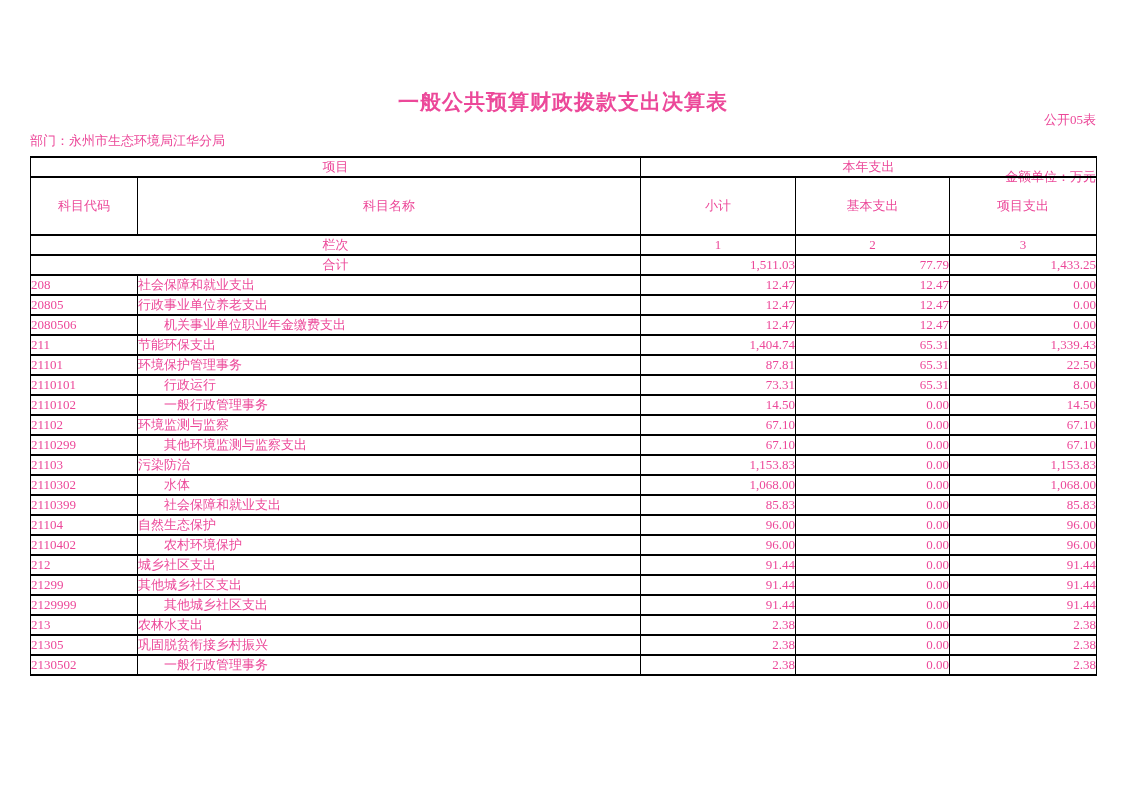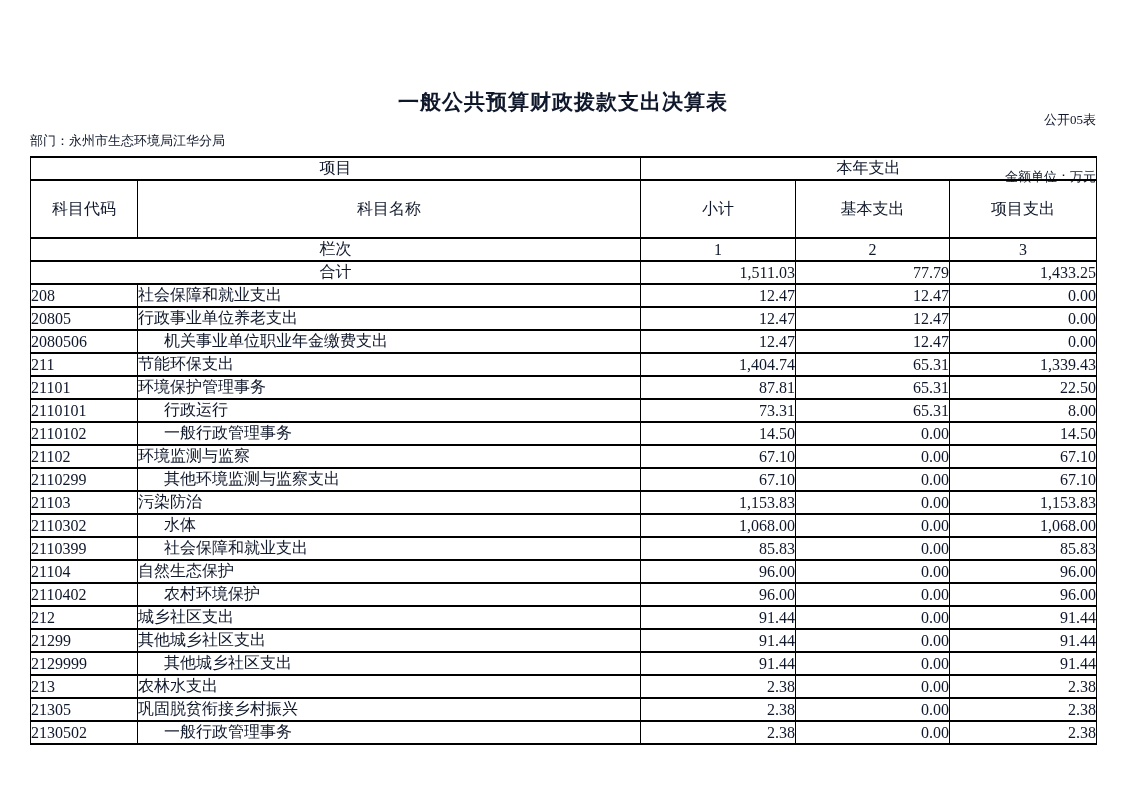--- a/index.html
+++ b/index.html
@@ -3,21 +3,21 @@
 <meta charset="utf-8">
 <style>
   * { box-sizing: border-box; }
   html, body { margin: 0; padding: 0; background: #ffffff; }
   .page {
     position: relative;
     width: 1122px;
     height: 793px;
     background: #ffffff;
     font-family: "Liberation Serif", "DejaVu Serif", serif;
-    color: #0f172a;
+    color: #ec4899;
     overflow: hidden;
   }
   .title {
     position: absolute;
     top: 88px;
     left: 30px;
     width: 1066px;
     margin: 0;
     text-align: center;
     font-size: 21px;
@@ -43,21 +43,21 @@
     font-size: 13px;
     margin-top: 36px;
   }
   table.budget {
     position: absolute;
     top: 156px;
     left: 30px;
     width: 1066px;
     border-collapse: collapse;
     table-layout: fixed;
-    font-size: 16px;
+    font-size: 13px;
   }
   table.budget th, table.budget td {
     border: 1px solid #000;
     border-top: 2px solid #000;
     border-bottom: 2px solid #000;
     padding: 0;
     font-weight: normal;
     overflow: hidden;
     white-space: nowrap;
   }

